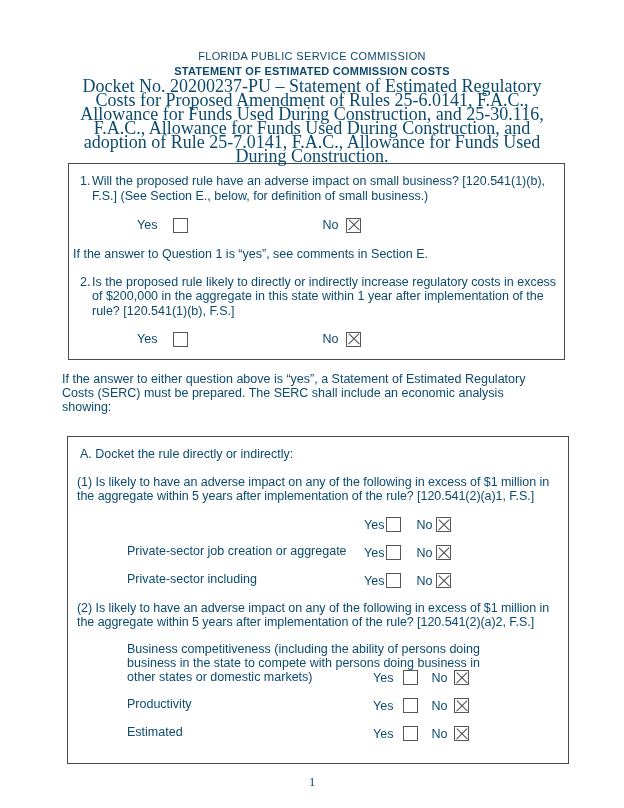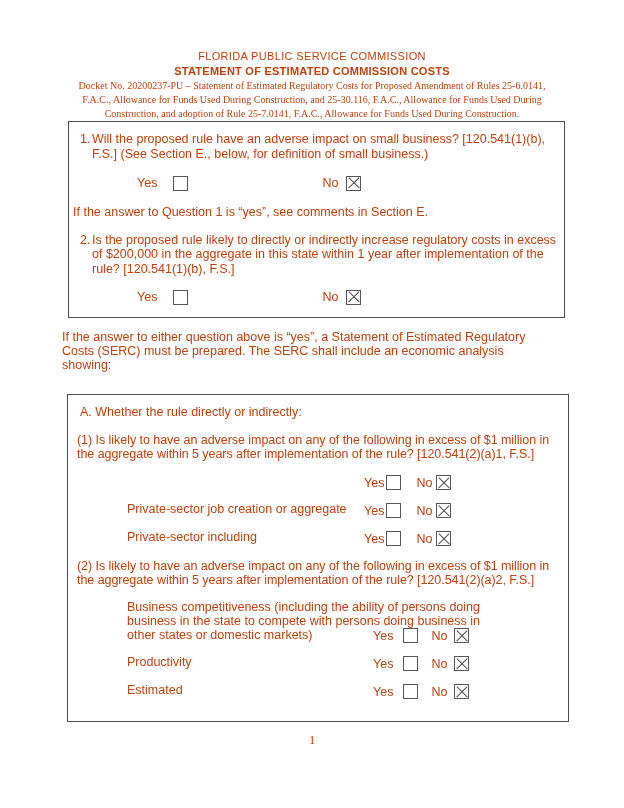--- a/index.html
+++ b/index.html
@@ -3,30 +3,30 @@
 <meta charset="utf-8">
 <style>
   * { margin:0; padding:0; box-sizing:content-box; }
   html,body { background:#ffffff; }
   .page {
     position:relative;
     width:624px; height:808px;
     background:#ffffff;
     font-family:"Liberation Sans", sans-serif;
     font-size:12.5px; line-height:14.5px;
-    color:#c2410c;
+    color:#0c4a6e;
     overflow:hidden;
   }
   
   .header { padding-top:49px; text-align:center; }
   .hdr1 { font-size:11px; line-height:14.5px; letter-spacing:0.35px; }
   .hdr2 { font-size:11px; line-height:14.5px; font-weight:700; letter-spacing:0.25px; }
   .docket {
     font-family:"Liberation Serif", serif;
-    font-size:10px; line-height:14px;
+    font-size:18px; line-height:14px;
     width:496px; margin:1px auto 0;
     text-align:center;
   }
   
   .box { border:1.5px solid #4b4b4b; background:#fff; }
   .box1 { margin:0 0 0 68px; width:487px; padding:10px 4px 13px 4px; }
   .box2 { margin:22px 0 0 67px; width:489px; padding:10px 2px 23px 9px; line-height:14px; }
   
   .q { display:flex; margin-left:7px; }
   .qnum { flex:0 0 12px; }
@@ -110,21 +110,21 @@
       <span class="ynlab">Yes</span>
       <span class="cb first"></span>
       <span class="ynlab nolab">No</span>
       <span class="cb second checked"></span>
     </div>
   </div>
 
   <div class="para">If the answer to either question above is “yes”, a Statement of Estimated Regulatory Costs (SERC) must be prepared. The SERC shall include an economic analysis showing:</div>
 
   <div class="box box2">
-    <div class="secA">A.  Whether the rule directly or indirectly:</div>
+    <div class="secA">A.  Docket the rule directly or indirectly:</div>
 
     <div class="intro">(1) Is likely to have an adverse impact on any of the following in excess of $1 million in the aggregate within 5 years after implementation of the rule? [120.541(2)(a)1, F.S.]</div>
 
     <div class="item">
       <div class="item-yesno p1">
         <span>Yes</span>
         <span class="cb first"></span>
         <span class="nolab">No</span>
         <span class="cb second checked"></span>
       </div>

